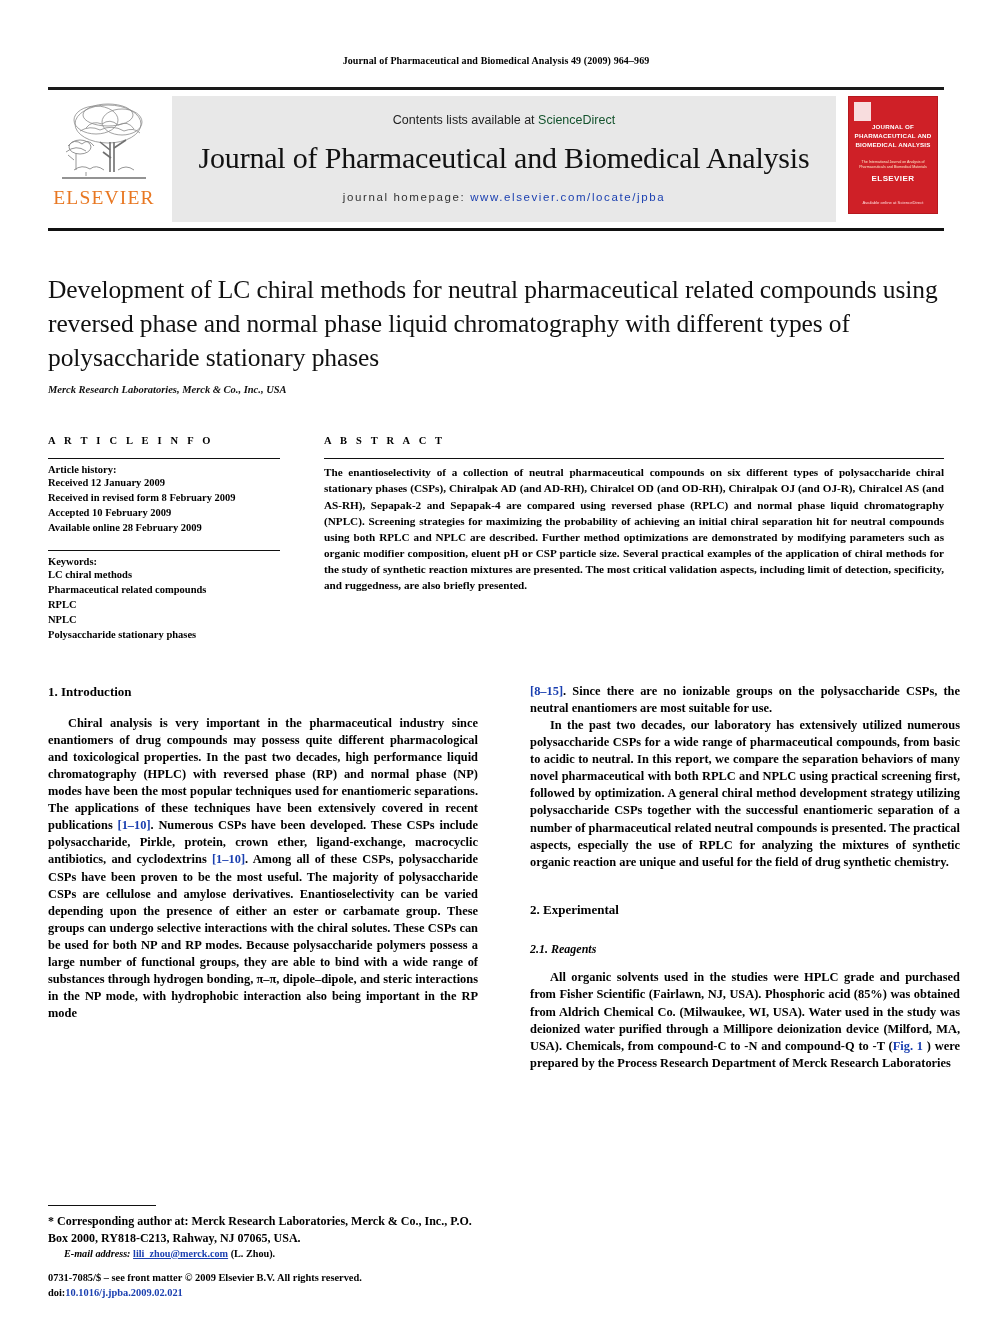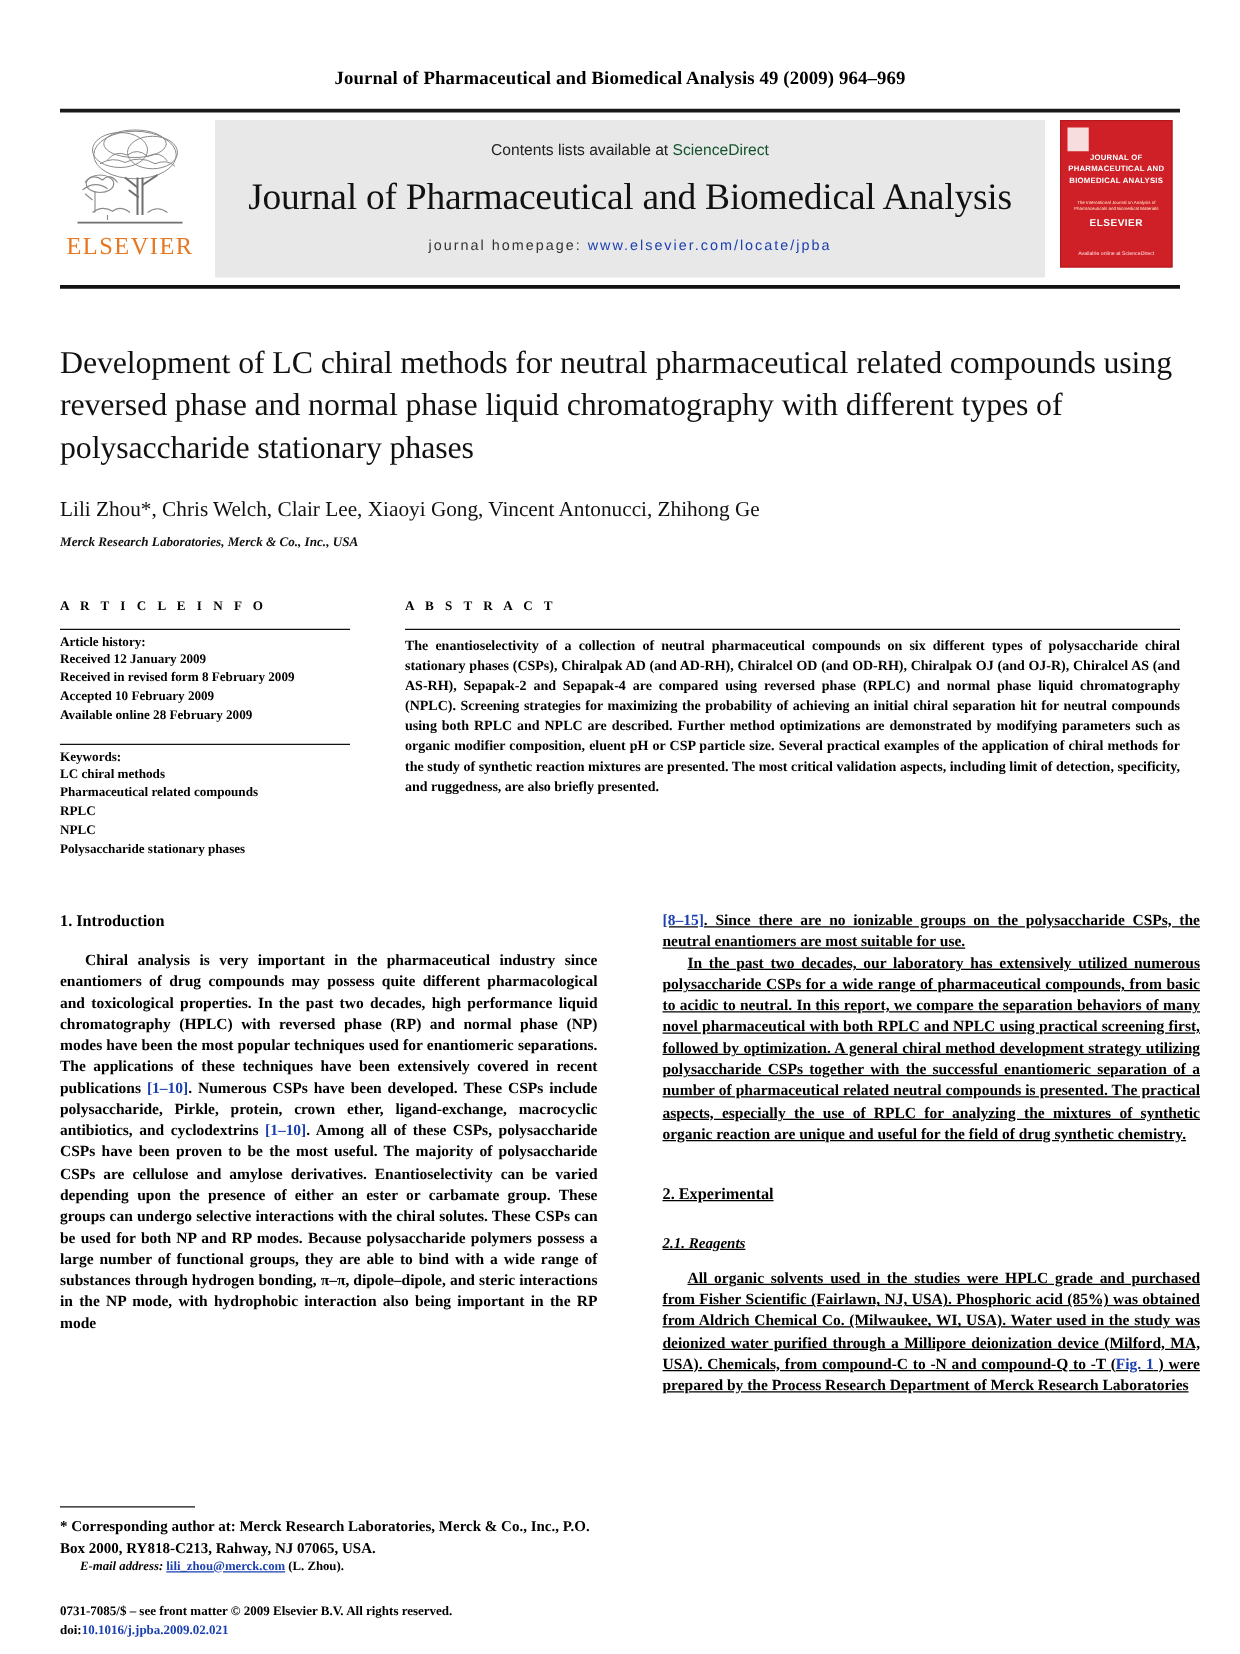--- a/index.html
+++ b/index.html
@@ -19,21 +19,21 @@
     width: 992px;
     height: 1323px;
     position: relative;
     box-sizing: border-box;
     padding: 0 48px;
   }
 
   
   .running-head {
     text-align: center;
-    font-size: 15px;
+    font-size: 10px;
     font-weight: bold;
     letter-spacing: 0.1px;
     padding-top: 55px;
     height: 18px;
   }
 
   
   .masthead {
     margin-top: 14px;
     border-top: 3px solid #1a1a1a;
@@ -238,21 +238,21 @@
     justify-content: space-between;
   }
   .bcol {
     width: 430px;
     flex: 0 0 430px;
     font-size: 12.4px;
     line-height: 1.38;
     text-align: justify;
     font-weight: bold;
   }
-  .bcol.right { margin-left: 52px; text-decoration: underline; }
+  .bcol.right { margin-left: 52px; }
   .h2 {
     font-size: 13px;
     font-weight: bold;
     margin: 0 0 14px 0;
     text-align: left;
   }
   .h2.spaced { margin-top: 30px; }
   .h3 {
     font-size: 12px;
     font-weight: bold;
@@ -285,21 +285,21 @@
     font-size: 10.2px;
     line-height: 1.4;
     font-weight: bold;
     text-indent: 16px;
   }
   .fn-email .lbl { font-style: italic; }
   .fn-email .mail { color: #1a3fb0; text-decoration: underline; }
   .issn-block {
     position: absolute;
     left: 48px;
-    bottom: 10px;
+    bottom: 22px;
     width: 430px;
     font-size: 10.4px;
     font-weight: bold;
     line-height: 1.5;
   }
   .issn-block .doi-link { color: #1a3fb0; }
 </style>
 </head>
 <body>
 
@@ -362,21 +362,20 @@
         <div class="cover-foot">Available online at ScienceDirect</div>
       </div>
     </div>
 
   </div>
 
   <div class="rule-thick"></div>
 
   <div class="title-block">
     <h1 class="paper-title">Development of LC chiral methods for neutral pharmaceutical related compounds using reversed phase and normal phase liquid chromatography with different types of polysaccharide stationary phases</h1>
-    <div class="authors">Lili Zhou*, Chris Welch, Clair Lee, Xiaoyi Gong, Vincent Antonucci, Zhihong Ge</div>
     <div class="affiliation">Merck Research Laboratories, Merck &amp; Co., Inc., USA</div>
   </div>
 
   <div class="info-abstract">
 
     <div class="col-info">
       <div class="sec-head">A R T I C L E   I N F O</div>
       <div class="hr-thin"></div>
       <div class="info-label">Article history:</div>
       <div class="info-line">Received 12 January 2009</div>

